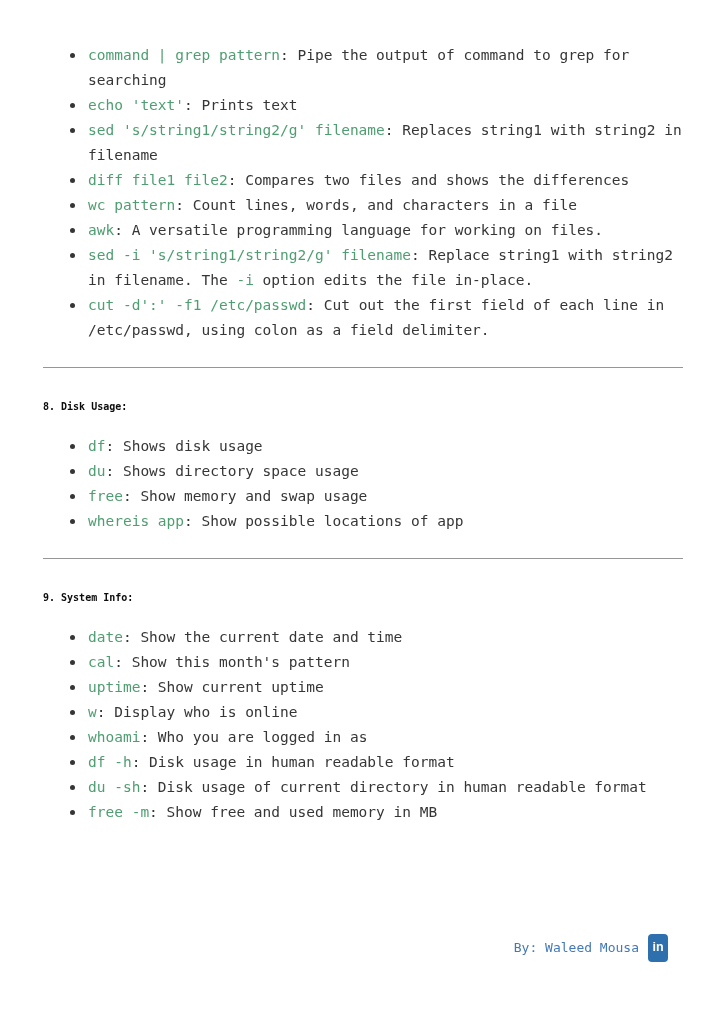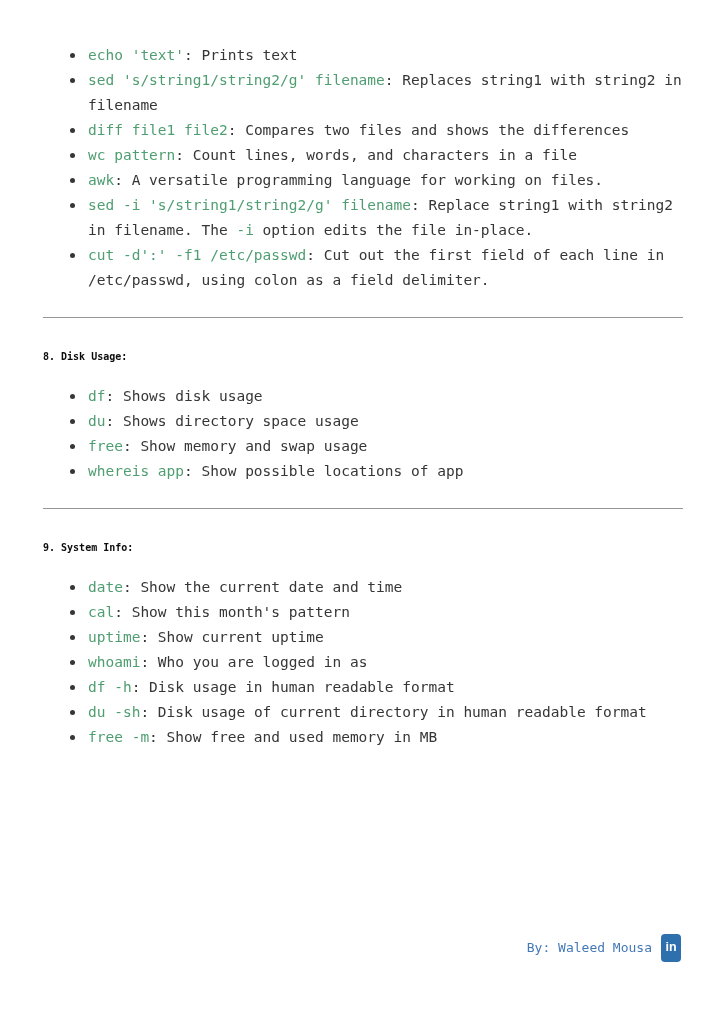--- a/index.html
+++ b/index.html
@@ -51,21 +51,21 @@
   h2.section-heading{
     font-size:10px;
     font-weight:bold;
     color:var(--c-heading);
     line-height:25px;
     margin:26px 0 0 0;
     letter-spacing:0;
   }
   .footer{
     position:absolute;
-    top:934px;right:44px;
+    top:934px;right:57px;
     display:flex;align-items:center;gap:9px;
   }
   .byline{
     color:var(--c-blue);
     font-size:13px;
     line-height:20px;
   }
   .linkedin-badge{
     width:20px;height:28px;
     background:var(--c-linkedin);
@@ -78,20 +78,21 @@
     line-height:1;
     padding-bottom:1px;
   }
 </style>
 </head>
 <body>
 
 <div class="page">
   <div class="sections">
       <ul class="cmd-list">
+        <li class="cmd-item"><span class="bullet"></span><span class="seg-cmd">command | grep pattern</span><span class="seg-txt">: Pipe the output of command to grep for searching</span></li>
         <li class="cmd-item"><span class="bullet"></span><span class="seg-cmd">echo 'text'</span><span class="seg-txt">: Prints text</span></li>
         <li class="cmd-item"><span class="bullet"></span><span class="seg-cmd">sed 's/string1/string2/g' filename</span><span class="seg-txt">: Replaces string1 with string2 in filename</span></li>
         <li class="cmd-item"><span class="bullet"></span><span class="seg-cmd">diff file1 file2</span><span class="seg-txt">: Compares two files and shows the differences</span></li>
         <li class="cmd-item"><span class="bullet"></span><span class="seg-cmd">wc pattern</span><span class="seg-txt">: Count lines, words, and characters in a file</span></li>
         <li class="cmd-item"><span class="bullet"></span><span class="seg-cmd">awk</span><span class="seg-txt">: A versatile programming language for working on files.</span></li>
         <li class="cmd-item"><span class="bullet"></span><span class="seg-cmd">sed -i 's/string1/string2/g' filename</span><span class="seg-txt">: Replace string1 with string2 in filename. The </span><span class="seg-cmd">-i</span><span class="seg-txt"> option edits the file in-place.</span></li>
         <li class="cmd-item"><span class="bullet"></span><span class="seg-cmd">cut -d':' -f1 /etc/passwd</span><span class="seg-txt">: Cut out the first field of each line in /etc/passwd, using colon as a field delimiter.</span></li>
       </ul>
       <div class="divider"></div>
       <h2 class="section-heading">8. Disk Usage:</h2>
@@ -100,20 +101,21 @@
         <li class="cmd-item"><span class="bullet"></span><span class="seg-cmd">du</span><span class="seg-txt">: Shows directory space usage</span></li>
         <li class="cmd-item"><span class="bullet"></span><span class="seg-cmd">free</span><span class="seg-txt">: Show memory and swap usage</span></li>
         <li class="cmd-item"><span class="bullet"></span><span class="seg-cmd">whereis app</span><span class="seg-txt">: Show possible locations of app</span></li>
       </ul>
       <div class="divider"></div>
       <h2 class="section-heading">9. System Info:</h2>
       <ul class="cmd-list">
         <li class="cmd-item"><span class="bullet"></span><span class="seg-cmd">date</span><span class="seg-txt">: Show the current date and time</span></li>
         <li class="cmd-item"><span class="bullet"></span><span class="seg-cmd">cal</span><span class="seg-txt">: Show this month's pattern</span></li>
         <li class="cmd-item"><span class="bullet"></span><span class="seg-cmd">uptime</span><span class="seg-txt">: Show current uptime</span></li>
+        <li class="cmd-item"><span class="bullet"></span><span class="seg-cmd">w</span><span class="seg-txt">: Display who is online</span></li>
         <li class="cmd-item"><span class="bullet"></span><span class="seg-cmd">whoami</span><span class="seg-txt">: Who you are logged in as</span></li>
         <li class="cmd-item"><span class="bullet"></span><span class="seg-cmd">df -h</span><span class="seg-txt">: Disk usage in human readable format</span></li>
         <li class="cmd-item"><span class="bullet"></span><span class="seg-cmd">du -sh</span><span class="seg-txt">: Disk usage of current directory in human readable format</span></li>
         <li class="cmd-item"><span class="bullet"></span><span class="seg-cmd">free -m</span><span class="seg-txt">: Show free and used memory in MB</span></li>
       </ul>
     </div>
 
   <div class="footer">
     <span class="byline">By: Waleed Mousa</span>
     <span class="linkedin-badge">in</span>

